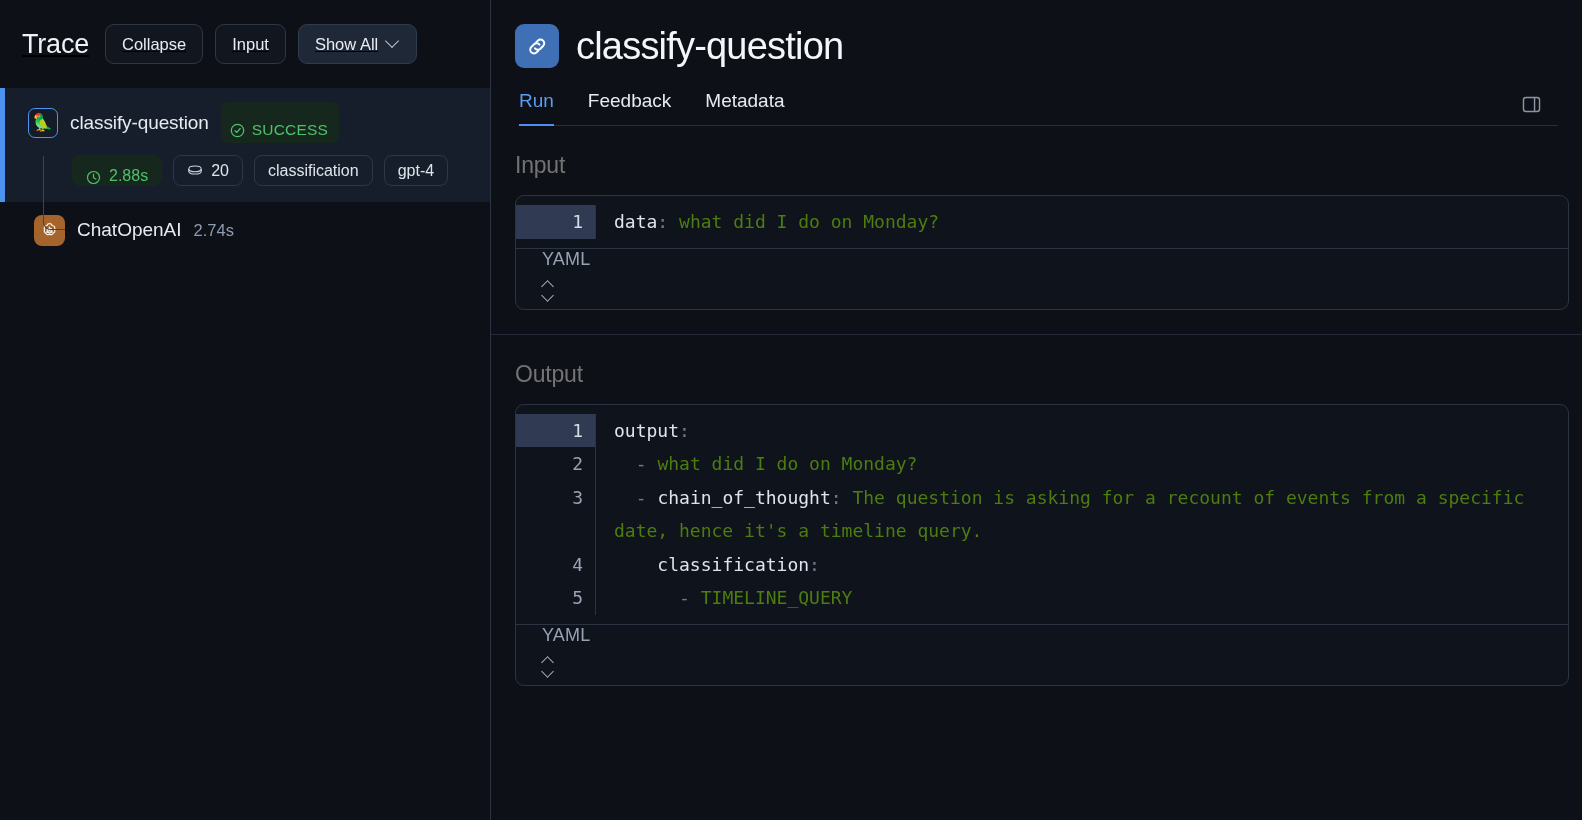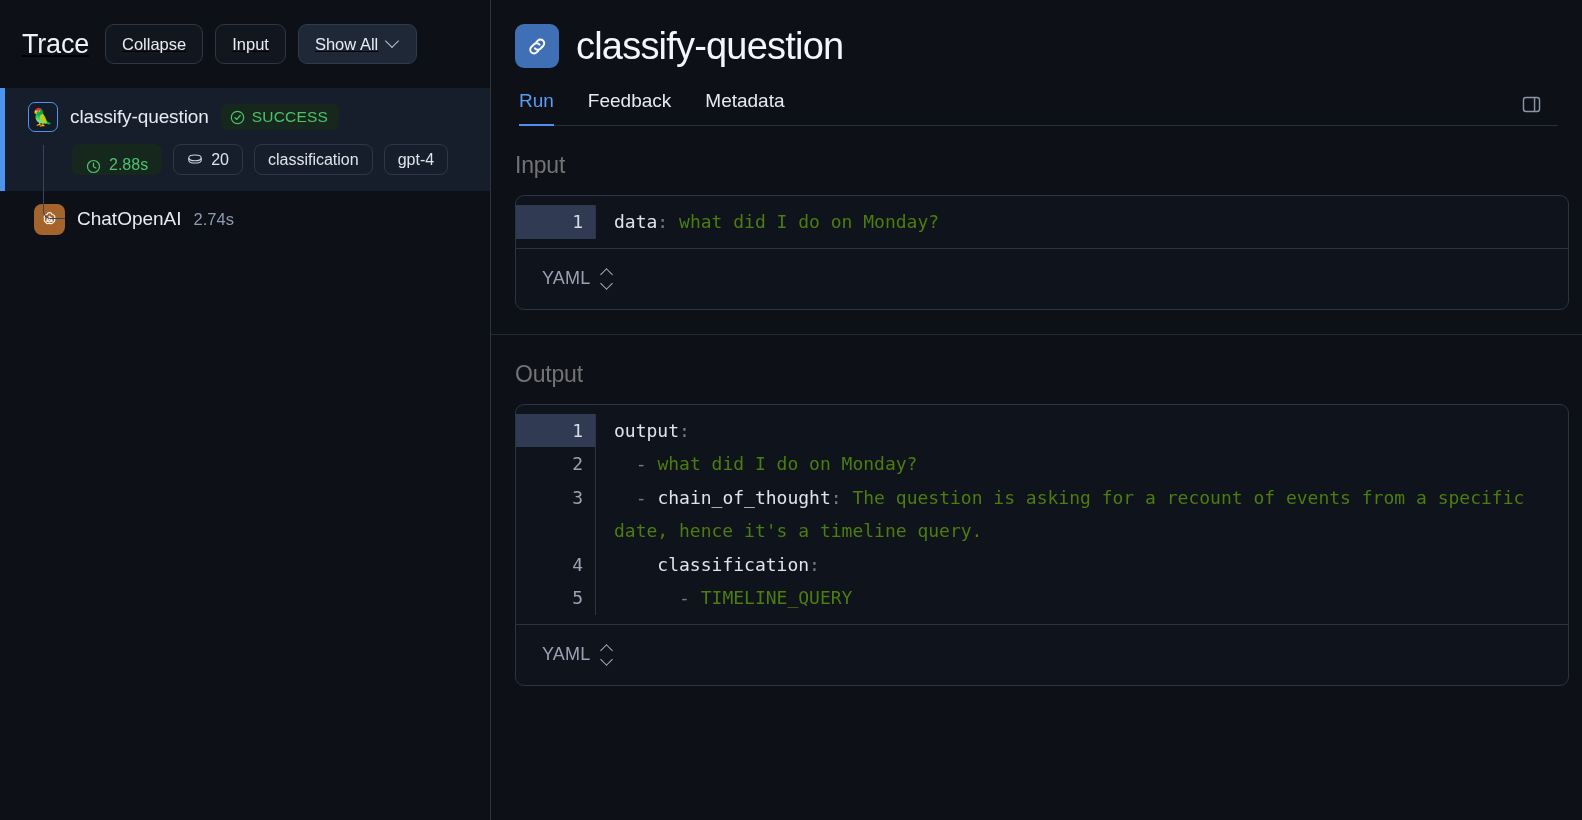--- a/index.html
+++ b/index.html
@@ -125,21 +125,21 @@
     color: #e7eaf0;
     letter-spacing: -0.1px;
   }
 
   .status-pill {
     display: inline-flex;
     align-items: center;
     gap: 7px;
     background: #16281d;
     border-radius: 7px;
-    padding: 4px 11px 4px 9px;
+    padding: 19px 11px 4px 9px;
     font-size: 15.5px;
     color: #4ec16a;
     letter-spacing: 0.2px;
   }
 
   .badges {
     display: flex;
     align-items: center;
     gap: 11px;
     padding-left: 72px;
@@ -347,23 +347,24 @@
     color: #7f8ba6;
   }
   .k { color: #dfe3ee; }
   .punc { color: #6f7a92; }
   .dash { color: #6f7a92; }
   .v { color: #4d7c0f; margin-top: 20px; }
 
   .code-footer {
     height: 60px;
     display: flex;
-    align-items: center;
+    align-items: flex-start;
     padding-left: 26px;
     gap: 11px;
+    flex-direction: column;
   }
   .lang-label {
     font-size: 18px;
     color: #99a2b2;
     letter-spacing: 0.2px;
   }
   .updown {
     width: 13px;
     height: 20px;
     position: relative;

